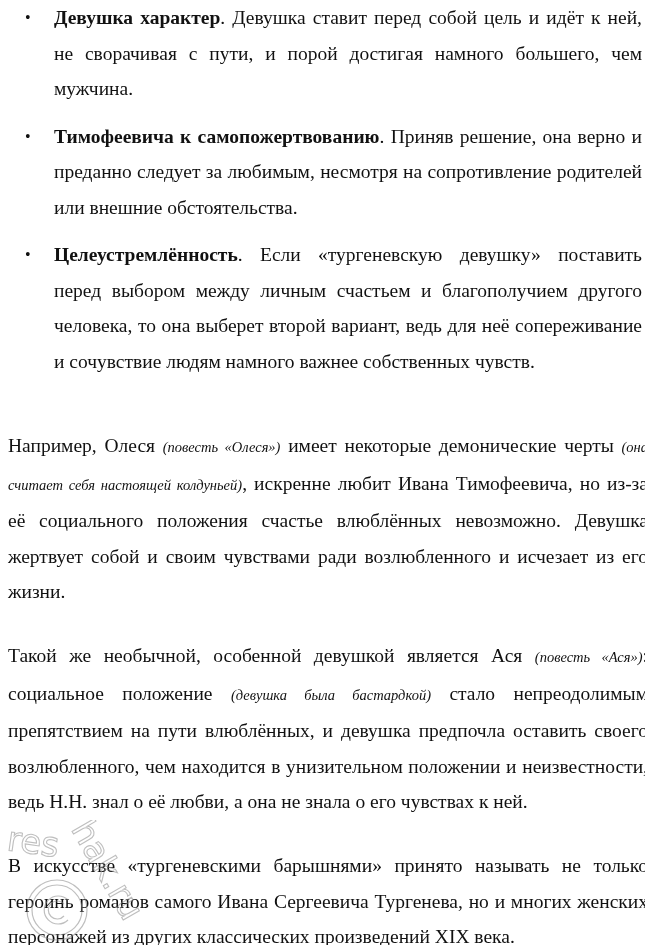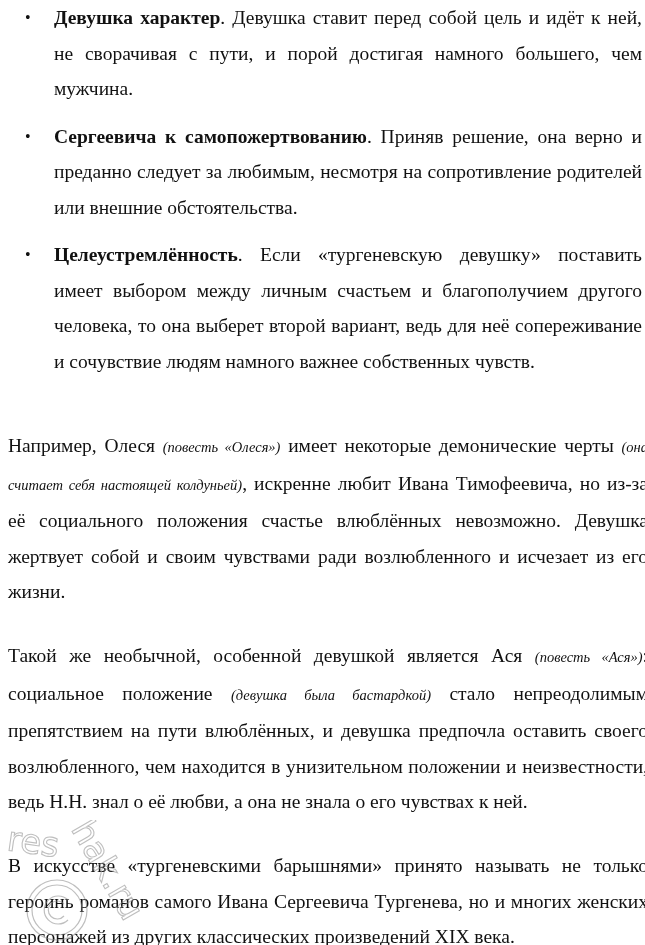--- a/index.html
+++ b/index.html
@@ -74,24 +74,24 @@
 </head>
 <body>
 
 <div class="page">
 
   <ul class="features">
     <li class="feature" style="top:0;">
       <span class="bullet">•</span><span class="term">Девушка характер</span><span>. Девушка ставит перед собой цель и идёт к ней, не сворачивая с пути, и порой достигая намного большего, чем мужчина.</span>
     </li>
     <li class="feature">
-      <span class="bullet">•</span><span class="term">Сергеевича к самопожертвованию</span><span>. Приняв решение, она верно и преданно следует за любимым, несмотря на сопротивление родителей или внешние обстоятельства.</span>
+      <span class="bullet">•</span><span class="term">Тимофеевича к самопожертвованию</span><span>. Приняв решение, она верно и преданно следует за любимым, несмотря на сопротивление родителей или внешние обстоятельства.</span>
     </li>
     <li class="feature">
-      <span class="bullet">•</span><span class="term">Целеустремлённость</span><span>. Если «тургеневскую девушку» поставить имеет выбором между личным счастьем и благополучием другого человека, то она выберет второй вариант, ведь для неё сопереживание и сочувствие людям намного важнее собственных чувств.</span>
+      <span class="bullet">•</span><span class="term">Целеустремлённость</span><span>. Если «тургеневскую девушку» поставить перед выбором между личным счастьем и благополучием другого человека, то она выберет второй вариант, ведь для неё сопереживание и сочувствие людям намного важнее собственных чувств.</span>
     </li>
   </ul>
 
   <p class="para" style="top:422px;">
     <span>Например, Олеся </span><span class="note">(повесть «Олеся»)</span><span> имеет некоторые демонические черты </span><span class="note">(она считает себя настоящей колдуньей)</span><span>, искренне любит Ивана Тимофеевича, но из-за её социального положения счастье влюблённых невозможно. Девушка жертвует собой и своим чувствами ради возлюбленного и исчезает из его жизни.</span>
   </p>
 
   <p class="para" style="top:632px;">
     <span>Такой же необычной, особенной девушкой является Ася </span><span class="note">(повесть «Ася»)</span><span>: социальное положение </span><span class="note">(девушка была бастардкой)</span><span> стало непреодолимым препятствием на пути влюблённых, и девушка предпочла оставить своего возлюбленного, чем находится в унизительном положении и неизвестности, ведь Н.Н. знал о её любви, а она не знала о его чувствах к ней.</span>
   </p>

